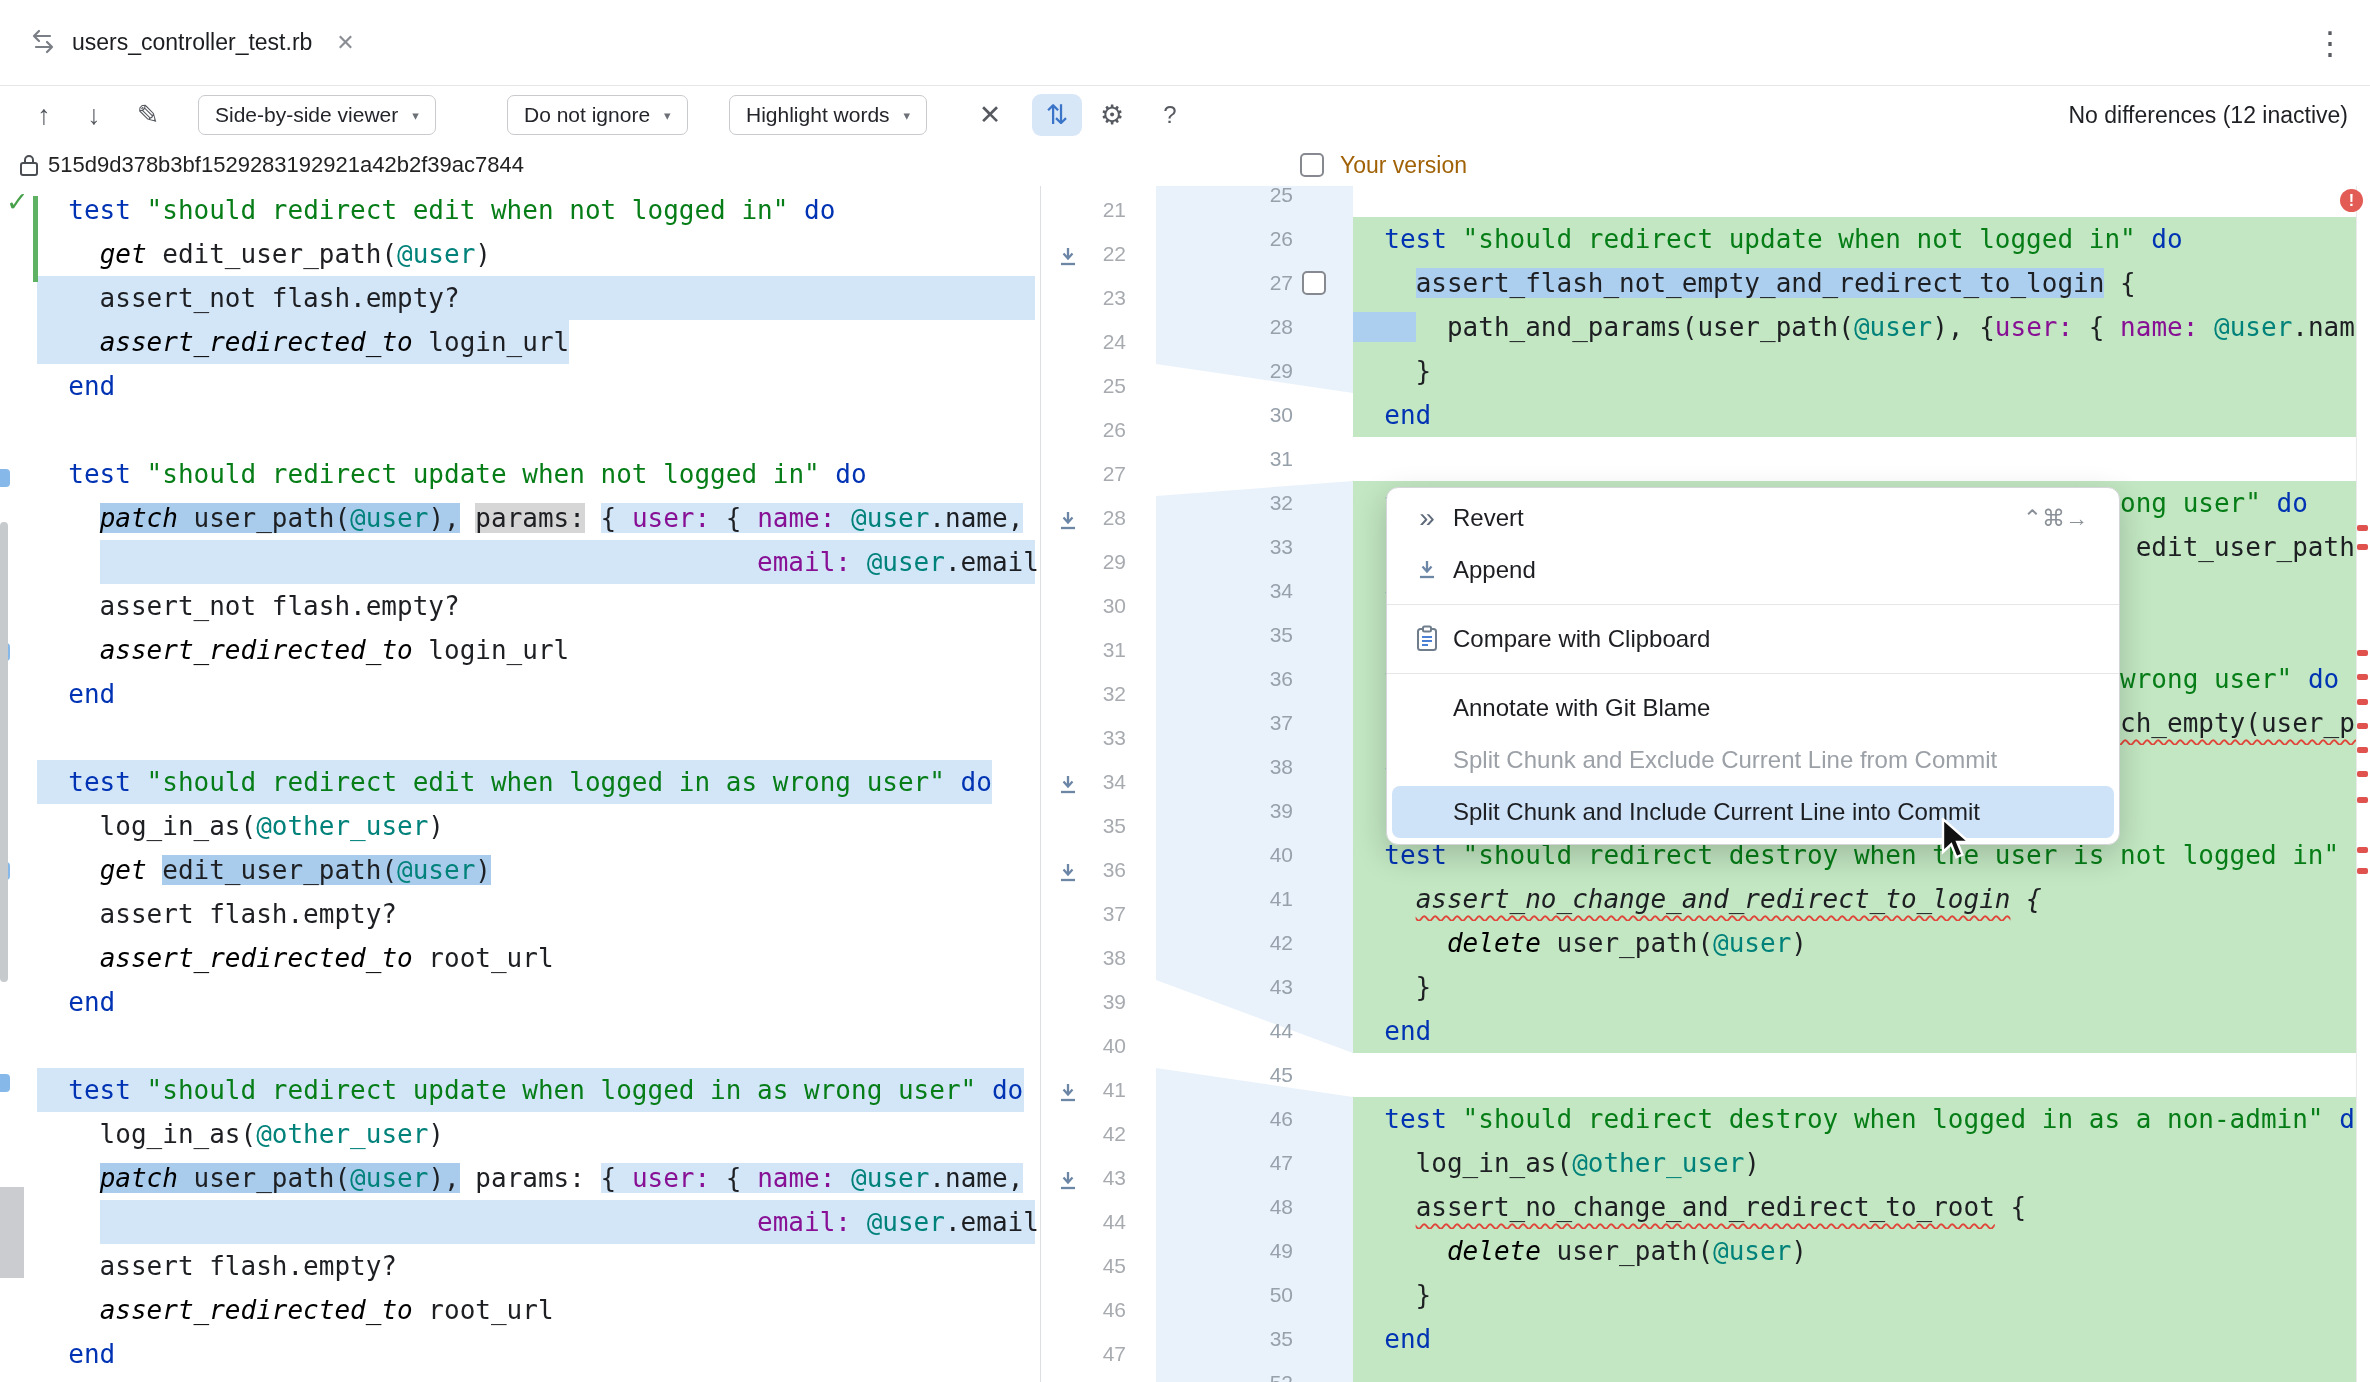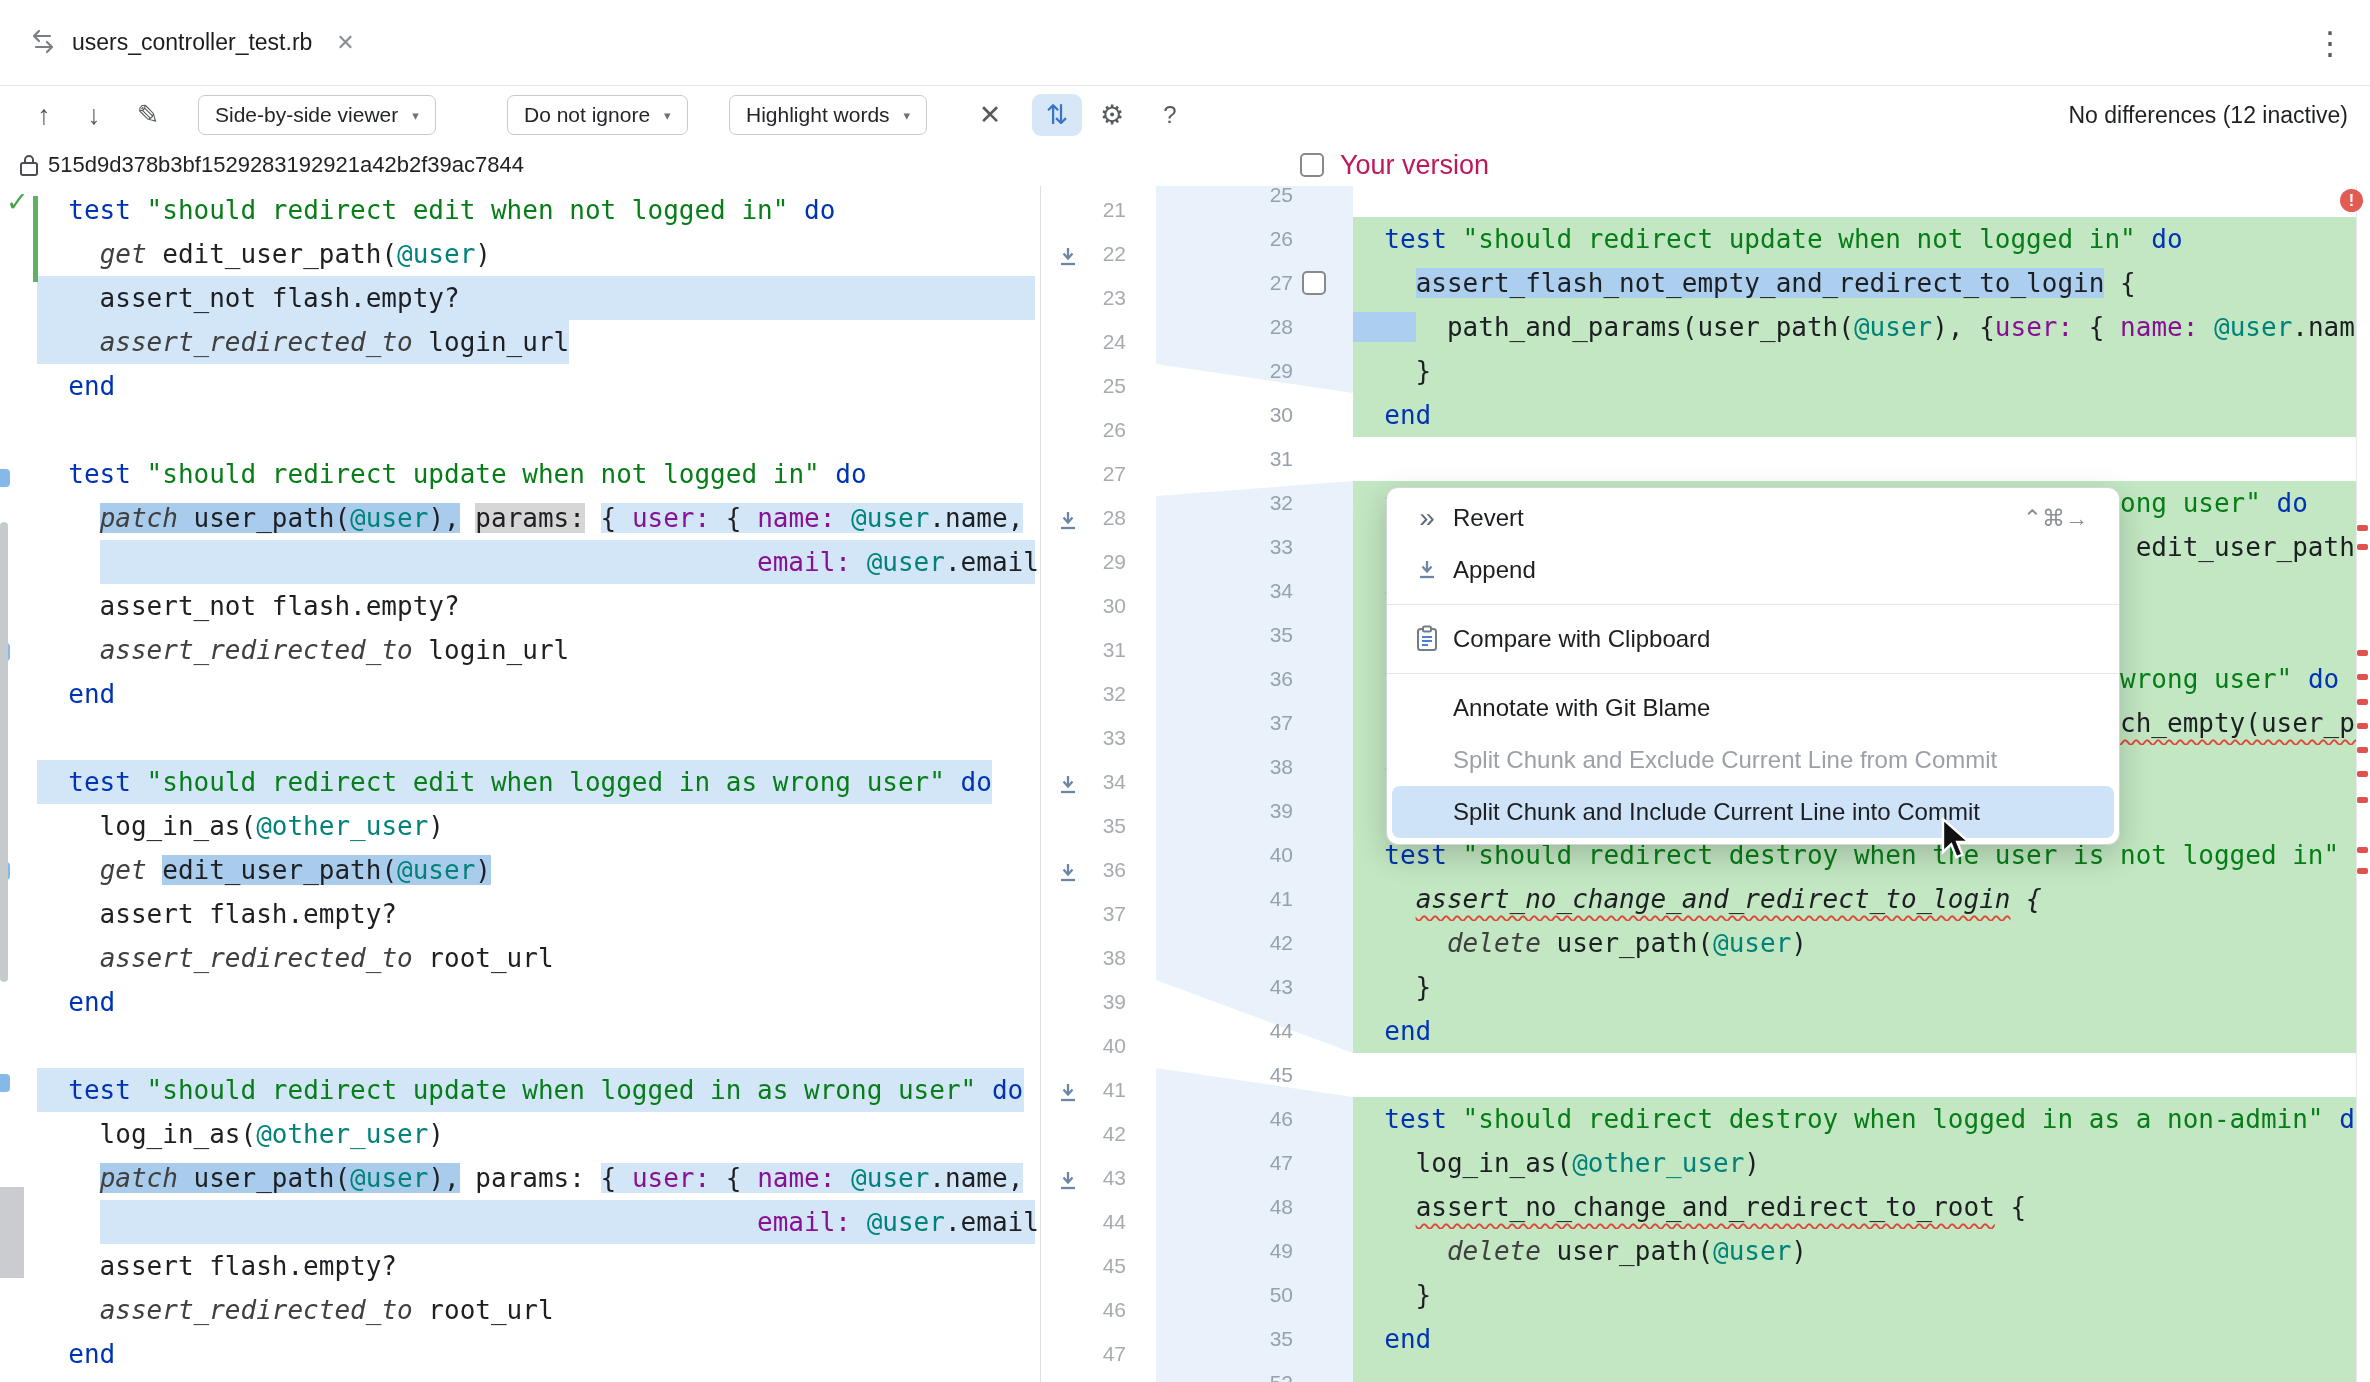--- a/index.html
+++ b/index.html
@@ -22,34 +22,34 @@
   .sync-wrap{position:absolute;left:1032px;top:8px;width:50px;height:42px;background:#d8e7f7;border-radius:9px;display:flex;align-items:center;justify-content:center;}
   .sync-glyph{font-size:27px;color:#3a74c8;}
   .status{position:absolute;right:22px;top:50%;transform:translateY(-50%);font-size:23px;color:#1e2024;}
 
   
   .subheader{position:absolute;left:0;top:144px;width:2370px;height:42px;background:#fff;}
   .lock{position:absolute;left:18px;top:8px;}
   .hash{position:absolute;left:48px;top:50%;transform:translateY(-50%);font-size:22px;color:#222;}
   .cb{width:24px;height:24px;border:2px solid #868a90;border-radius:5px;background:#fff;}
   .yv-cb{position:absolute;left:1300px;top:9px;}
-  .yv-label{position:absolute;left:1340px;top:50%;transform:translateY(-50%);font-size:27px;color:#be185d;}
+  .yv-label{position:absolute;left:1340px;top:50%;transform:translateY(-50%);font-size:23px;color:#a16207;}
 
   
   #editor{position:absolute;left:0;top:186px;width:2370px;height:1196px;overflow:hidden;background:#fff;}
   .crow{position:absolute;height:44px;line-height:44px;font-family:"DejaVu Sans Mono",monospace;font-size:26px;white-space:pre;z-index:2;}
   .crow.left{left:0;width:1040px;padding-left:37px;overflow:hidden;}
   .crow.right{left:1353px;right:0;overflow:hidden;}
   .band{position:absolute;height:44px;background:#D2E6F8;z-index:1;}
   .added{background:#C3E7C2;}
   .tk{color:#0033B3;}
   .ts{color:#067D17;}
   .ty{color:#871094;}
   .ti{color:#00827A;}
-  .tm{color:#404040;font-style:italic;}
+  .tm{color:#000000;font-style:italic;}
   .hL{background:#D2E6F8;}
   .hD{background:#A9CCEC;}
   .hG{background:#D6D6D6;}
   .hB{background:#ADCFEF;}
   .sq{text-decoration:underline;text-decoration-style:wavy;text-decoration-color:#E0453A;text-decoration-thickness:2px;text-underline-offset:7px;}
 
   .gutline{position:absolute;left:1040px;top:0;width:1px;height:1196px;background:#dddfe2;z-index:4;}
   .lnum-cell{position:absolute;left:1040px;width:116px;height:44px;line-height:44px;z-index:3;}
   .lnum{display:block;text-align:right;padding-right:30px;font-size:21px;color:#a7abb0;}
   .apply-ico{position:absolute;left:16px;top:10px;width:24px;height:24px;}

